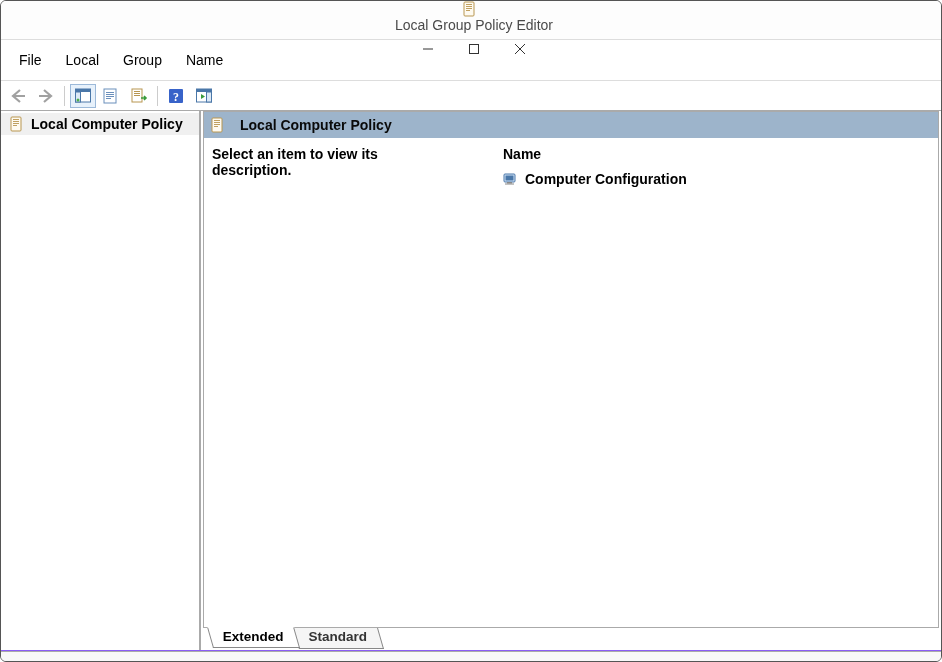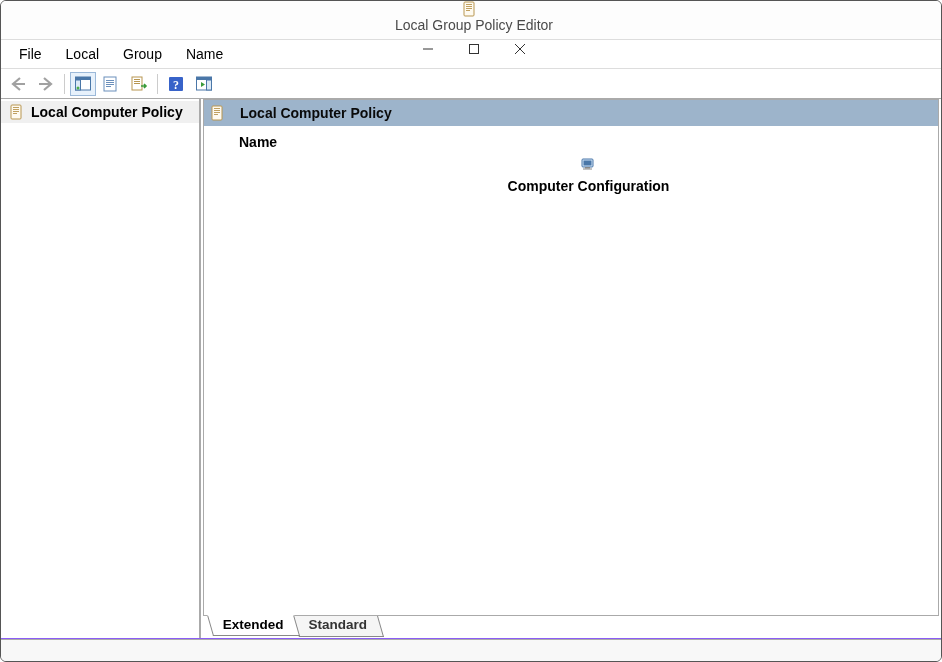--- a/index.html
+++ b/index.html
@@ -29,21 +29,21 @@
     .titlebar .spacer { flex: 1; }
     .win-controls { display: flex; }
     .win-btn {
       width: 46px; height: 32px;
       display: flex; align-items: center; justify-content: center;
       color: #555;
     }
     .win-btn svg { width: 12px; height: 12px; }
     
     .menubar {
-      height: 30px;
+      height: 42px;
       display: flex;
       align-items: center;
       padding: 0 6px;
       border-top: 1px solid #ddd;
       border-bottom: 1px solid #ddd;
       gap: 0;
     }
     .menubar .menu-item {
       padding: 3px 12px;
       font-size: 14px;
@@ -133,21 +133,20 @@
       padding: 4px 0 0 0;
       margin-left: 35px;
     }
     .list-col .col-head {
       padding: 4px 0 6px 0;
     }
     .list-item {
       display: flex; align-items: center;
       height: 22px;
       gap: 6px;
-      flex-direction: column;
     }
     .list-item .icon { width: 16px; height: 16px; flex-shrink:0; }
     
     .details-tabs {
       height: 22px;
       display: flex;
       align-items: flex-start;
       padding-left: 6px;
       background: #fff;
     }
@@ -303,20 +302,23 @@
               <rect x="2" y="1" width="10" height="14" rx="1" fill="#fefaf0" stroke="#b89650"></rect>
               <rect x="4" y="3" width="6" height="1" fill="#c0a060"></rect>
               <rect x="4" y="5" width="6" height="1" fill="#c0a060"></rect>
               <rect x="4" y="7" width="6" height="1" fill="#c0a060"></rect>
               <rect x="4" y="9" width="4" height="1" fill="#c0a060"></rect>
             </svg>
         </span>
         <span>Local Computer Policy</span>
       </div>
       <div class="details-body">
+        <div class="desc-col">
+          <span>Select an item to view its description.</span>
+        </div>
         <div class="list-col">
           <div class="col-head">Name</div>
           <div class="list-item">
             <span class="icon">
               <svg viewBox="0 0 16 16">
                   <rect x="1" y="3" width="11" height="8" rx="1" fill="#cfe3f7" stroke="#4a77a8"></rect>
                   <rect x="2.5" y="4.5" width="8" height="5" fill="#4a77a8"></rect>
                   <rect x="4" y="11" width="5" height="1.5" fill="#888"></rect>
                   <rect x="2" y="12.5" width="9" height="1" fill="#888"></rect>
                 </svg>

